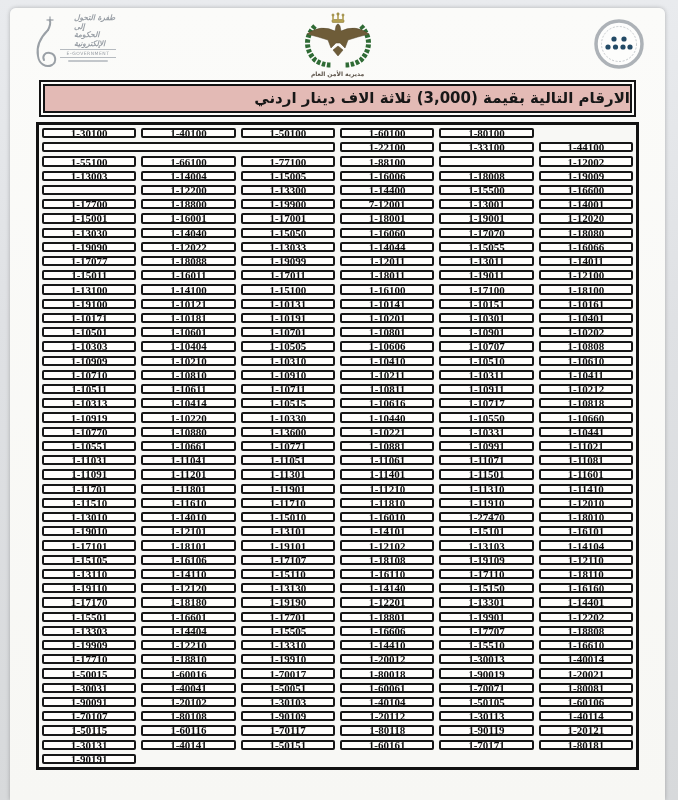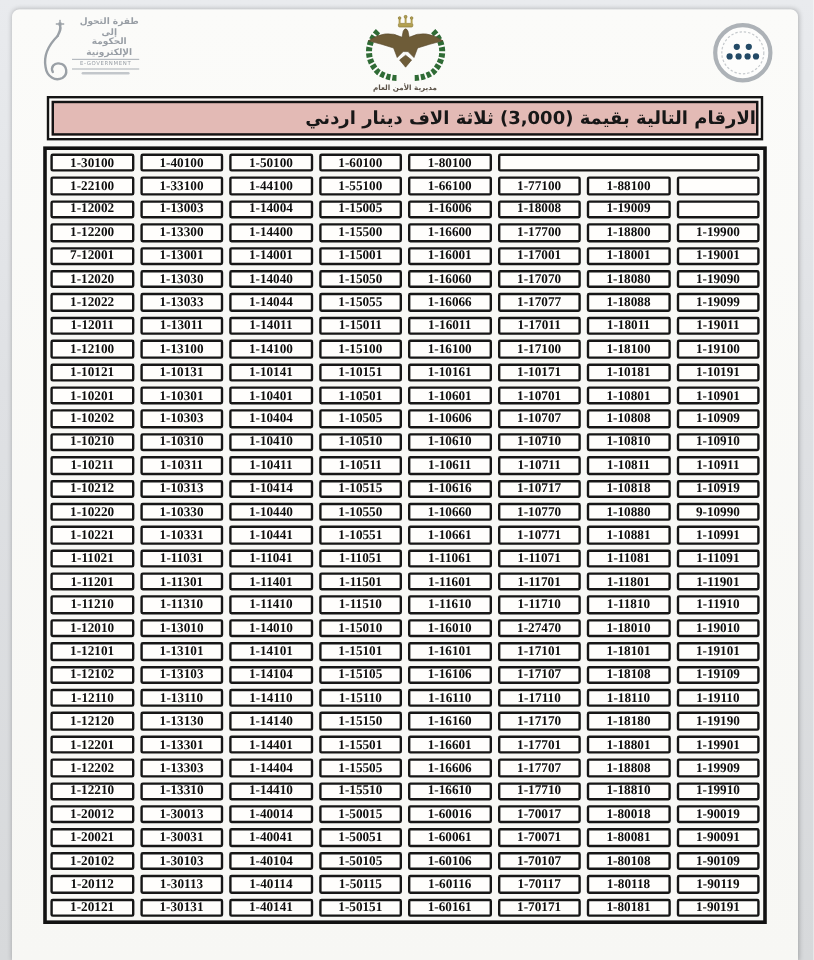--- a/index.html
+++ b/index.html
@@ -9,21 +9,21 @@
     font-family:"DejaVu Sans",sans-serif;
   }
   .scan-page{
     position:absolute;top:8px;left:10px;right:13px;bottom:0;
     background:linear-gradient(180deg,#fbfbf9 0%,#f7f7f4 100%);
     border-radius:6px 6px 0 0;
     box-shadow:0 0 4px rgba(0,0,0,.25);
   }
   header{position:relative;height:72px;}
   .logo-left{position:absolute;left:16px;top:6px;width:96px;color:#989ea5;}
-  .logo-left .ar-line{font-size:7.5px;line-height:8.5px;text-align:center;margin-left:34px;font-weight:bold;filter:blur(.2px);}
+  .logo-left .ar-line{font-size:7.5px;line-height:8.5px;text-align:left;margin-left:48px;font-weight:bold;filter:blur(.2px);font-style:italic;}
   .logo-left .en-line{font-size:4.5px;letter-spacing:.5px;margin-left:34px;border-top:1px solid #b6bbc0;border-bottom:1px solid #b6bbc0;padding:1px 0;margin-top:1px;width:56px;text-align:center;}
   .logo-left .tiny-bar{height:2px;background:#c3c7cb;width:40px;margin:2px 0 0 42px;border-radius:1px;}
   .logo-left svg{position:absolute;left:0;top:2px;}
   .emblem{position:absolute;left:50%;transform:translateX(-50%);top:4px;text-align:center;}
   .emblem-caption{font-size:6px;color:#5a5147;filter:blur(.35px);margin-top:-2px;font-weight:bold;}
   .logo-right{position:absolute;right:20px;top:10px;}
   .doc-title{
     text-align:center;font-size:15.5px;font-weight:bold;color:#1a1a1a;
     margin:2px 30px 8px 30px;filter:blur(.15px);
   }
@@ -34,21 +34,21 @@
   .banner-inner{
     border:2px solid #141414;background:#e3bab5;
     font-size:15px;font-weight:bold;color:#171717;
     padding:3px 0 4px 0;filter:blur(.15px);
   }
   .table-frame{
     width:591px;margin:0 auto;border:3px solid #121212;padding:3px;
     background:#f8f8f5;
   }
   .num-grid{
-    display:grid;grid-template-columns:repeat(8,1fr);
+    display:grid;grid-template-columns:repeat(6,1fr);
     grid-auto-rows:1fr;gap:4px 5px;height:636px;
   }
   .num-cell{
     display:flex;align-items:center;justify-content:center;
     border:2px solid #161616;border-radius:2px;background:#fffefc;
     font-family:"Liberation Serif","DejaVu Serif",serif;
     font-weight:bold;font-size:11px;color:#0e0e0e;
     white-space:nowrap;overflow:hidden;
   }
 </style>
@@ -242,21 +242,21 @@
         <div class="num-cell">1-10717</div>
         <div class="num-cell">1-10818</div>
         <div class="num-cell">1-10919</div>
         <div class="num-cell">1-10220</div>
         <div class="num-cell">1-10330</div>
         <div class="num-cell">1-10440</div>
         <div class="num-cell">1-10550</div>
         <div class="num-cell">1-10660</div>
         <div class="num-cell">1-10770</div>
         <div class="num-cell">1-10880</div>
-        <div class="num-cell">9-10990</div>
+        <div class="num-cell">1-13600</div>
         <div class="num-cell">1-10221</div>
         <div class="num-cell">1-10331</div>
         <div class="num-cell">1-10441</div>
         <div class="num-cell">1-10551</div>
         <div class="num-cell">1-10661</div>
         <div class="num-cell">1-10771</div>
         <div class="num-cell">1-10881</div>
         <div class="num-cell">1-10991</div>
         <div class="num-cell">1-11021</div>
         <div class="num-cell">1-11031</div>

